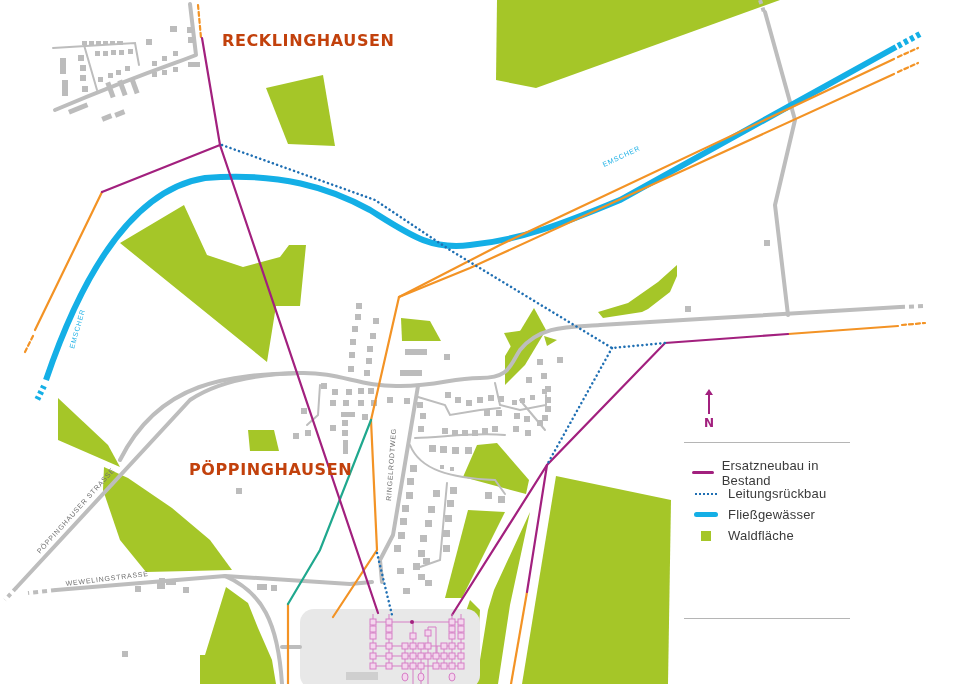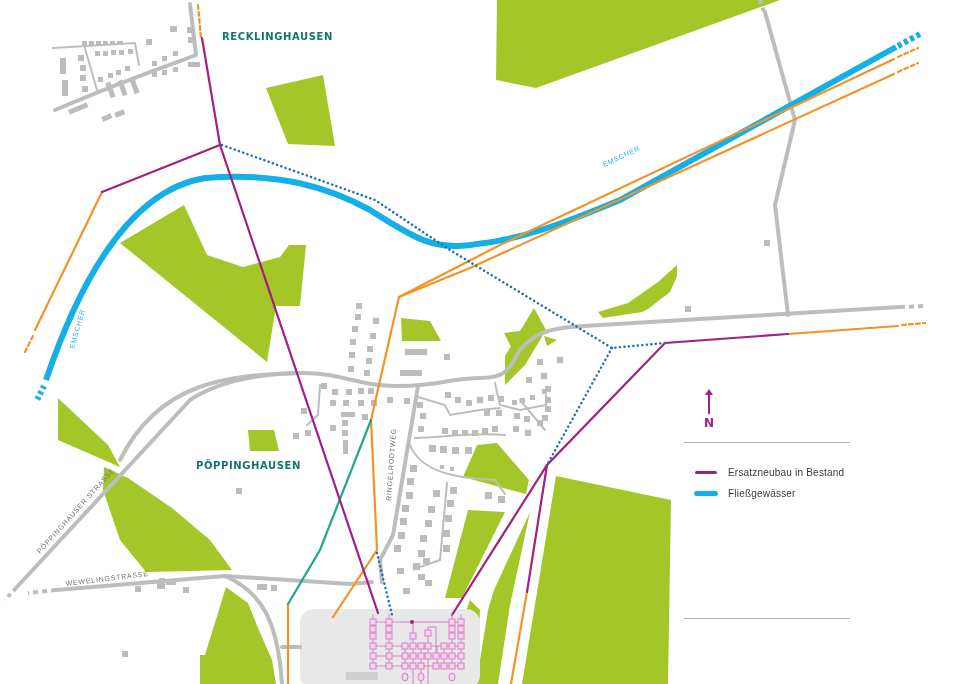--- a/index.html
+++ b/index.html
@@ -1,30 +1,30 @@
 <!DOCTYPE html>
 <html><head>
   <meta charset="utf-8">
   <style>
     html, body { margin: 0; padding: 0; background: #ffffff; }
     body { width: 968px; height: 684px; overflow: hidden; position: relative; font-family: "Liberation Sans", sans-serif; }
     #map { position: absolute; left: 0; top: 0; width: 968px; height: 684px; }
-    .place-label { position: absolute; font-family: "DejaVu Sans", sans-serif; font-weight: bold; font-size: 10px; letter-spacing: 0.6px; color: #0f766e; white-space: nowrap; }
+    .place-label { position: absolute; font-family: "DejaVu Sans", sans-serif; font-weight: bold; font-size: 16px; letter-spacing: 0.6px; color: #c2410c; white-space: nowrap; }
     .street-label { font-family: "Liberation Sans", sans-serif; font-size: 7px; letter-spacing: 0.8px; fill: #6f6f6f; }
     .water-label { font-family: "Liberation Sans", sans-serif; font-size: 7px; letter-spacing: 0.8px; fill: #1fb1e6; }
     #legend { position: absolute; left: 684px; top: 388px; width: 166px; }
     .north { position: absolute; left: 17px; top: 0; width: 16px; text-align: center; }
     .north-arrow { width: 2px; height: 20px; background: #a2207e; margin: 6px auto 0; position: relative; }
     .north-arrow::before { content: ""; position: absolute; left: -3px; top: -5px; border-left: 4px solid transparent; border-right: 4px solid transparent; border-bottom: 6px solid #a2207e; }
     .north-letter { font-family: "DejaVu Sans", sans-serif; font-weight: bold; font-size: 12px; color: #a2207e; margin-top: 2px; }
     .legend-rule { position: absolute; left: 0; width: 166px; height: 0; border-top: 1.5px solid #b5b5b5; }
     .legend-list { position: absolute; left: 0; top: 74px; width: 166px; }
     .legend-item { height: 21px; display: flex; align-items: center; }
     .legend-swatch { width: 44px; display: flex; justify-content: center; align-items: center; }
-    .legend-text { font-size: 10px; color: #3a3a3a; margin-left: 0px; letter-spacing: 0.2px; }
+    .legend-text { font-size: 13px; color: #3a3a3a; margin-left: 0px; letter-spacing: 0.2px; }
     .sw-line { width: 22px; height: 3px; border-radius: 2px; }
     .sw-dots { width: 22px; height: 0; border-top: 2.5px dotted #1f6fb3; }
     .sw-thick { width: 24px; height: 5px; border-radius: 3px; }
     .sw-box { width: 10px; height: 10px; }
   </style>
 </head>
 <body>
 
 <svg id="map" viewBox="0 0 968 684" xmlns="http://www.w3.org/2000/svg">
 
@@ -326,36 +326,48 @@
 
   <text class="street-label" transform="translate(40,554) rotate(-48)">PÖPPINGHAUSER STRASSE</text>
   <text class="street-label" transform="translate(66,586) rotate(-7)">WEWELINGSTRASSE</text>
   <text class="street-label" transform="translate(391,501) rotate(-86)">RINGELRODTWEG</text>
 
   <text class="water-label" transform="translate(604,167) rotate(-25)">EMSCHER</text>
   <text class="water-label" transform="translate(74,349) rotate(-74)">EMSCHER</text>
 </svg>
 
 <div class="place-label" style="left:222px; top:31px;">RECKLINGHAUSEN</div>
-<div class="place-label" style="left:196px; top:460px;">PÖPPINGHAUSEN</div>
+<div class="place-label" style="left:189px; top:460px;">PÖPPINGHAUSEN</div>
 
 <div id="legend">
   <div class="north">
     <div class="north-arrow"></div>
     <div class="north-letter">N</div>
   </div>
   <div class="legend-rule" style="top:54px;"></div>
   <div class="legend-list">
     <div class="legend-item">
       <span class="legend-swatch">
           <span class="sw-line" style="background:#a2207e;"></span>
         </span>
       <span class="legend-text">Ersatzneubau in Bestand</span>
     </div>
     <div class="legend-item">
       <span class="legend-swatch">
+          <span class="sw-dots"></span>
+        </span>
+      <span class="legend-text">Leitungsrückbau</span>
+    </div>
+    <div class="legend-item">
+      <span class="legend-swatch">
           <span class="sw-thick" style="background:#14afe6;"></span>
         </span>
       <span class="legend-text">Fließgewässer</span>
     </div>
+    <div class="legend-item">
+      <span class="legend-swatch">
+          <span class="sw-box" style="background:#a5c628;"></span>
+        </span>
+      <span class="legend-text">Waldfläche</span>
+    </div>
   </div>
   <div class="legend-rule" style="top:230px;"></div>
 </div>
 
 </body></html>

